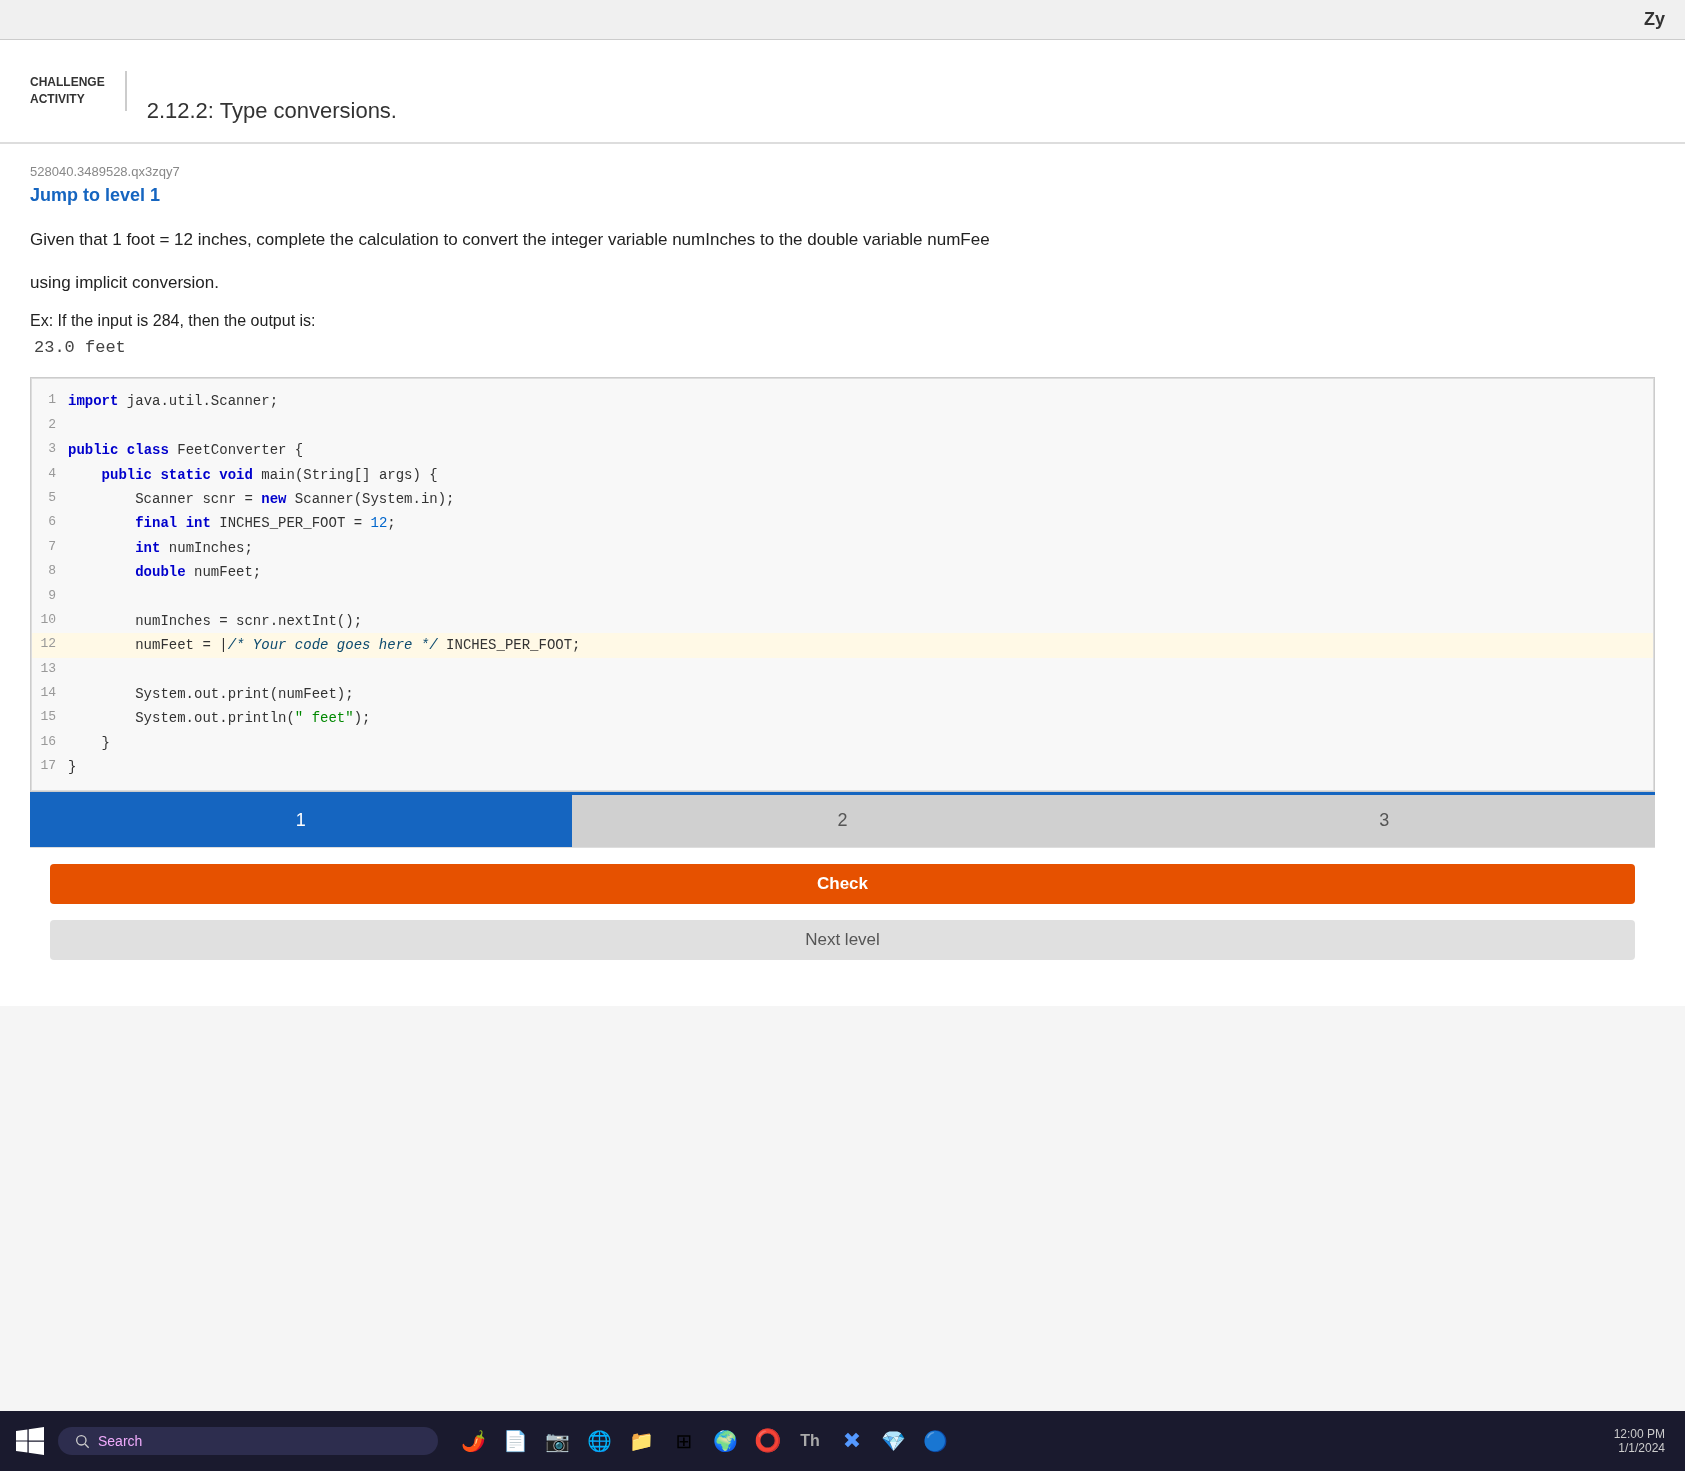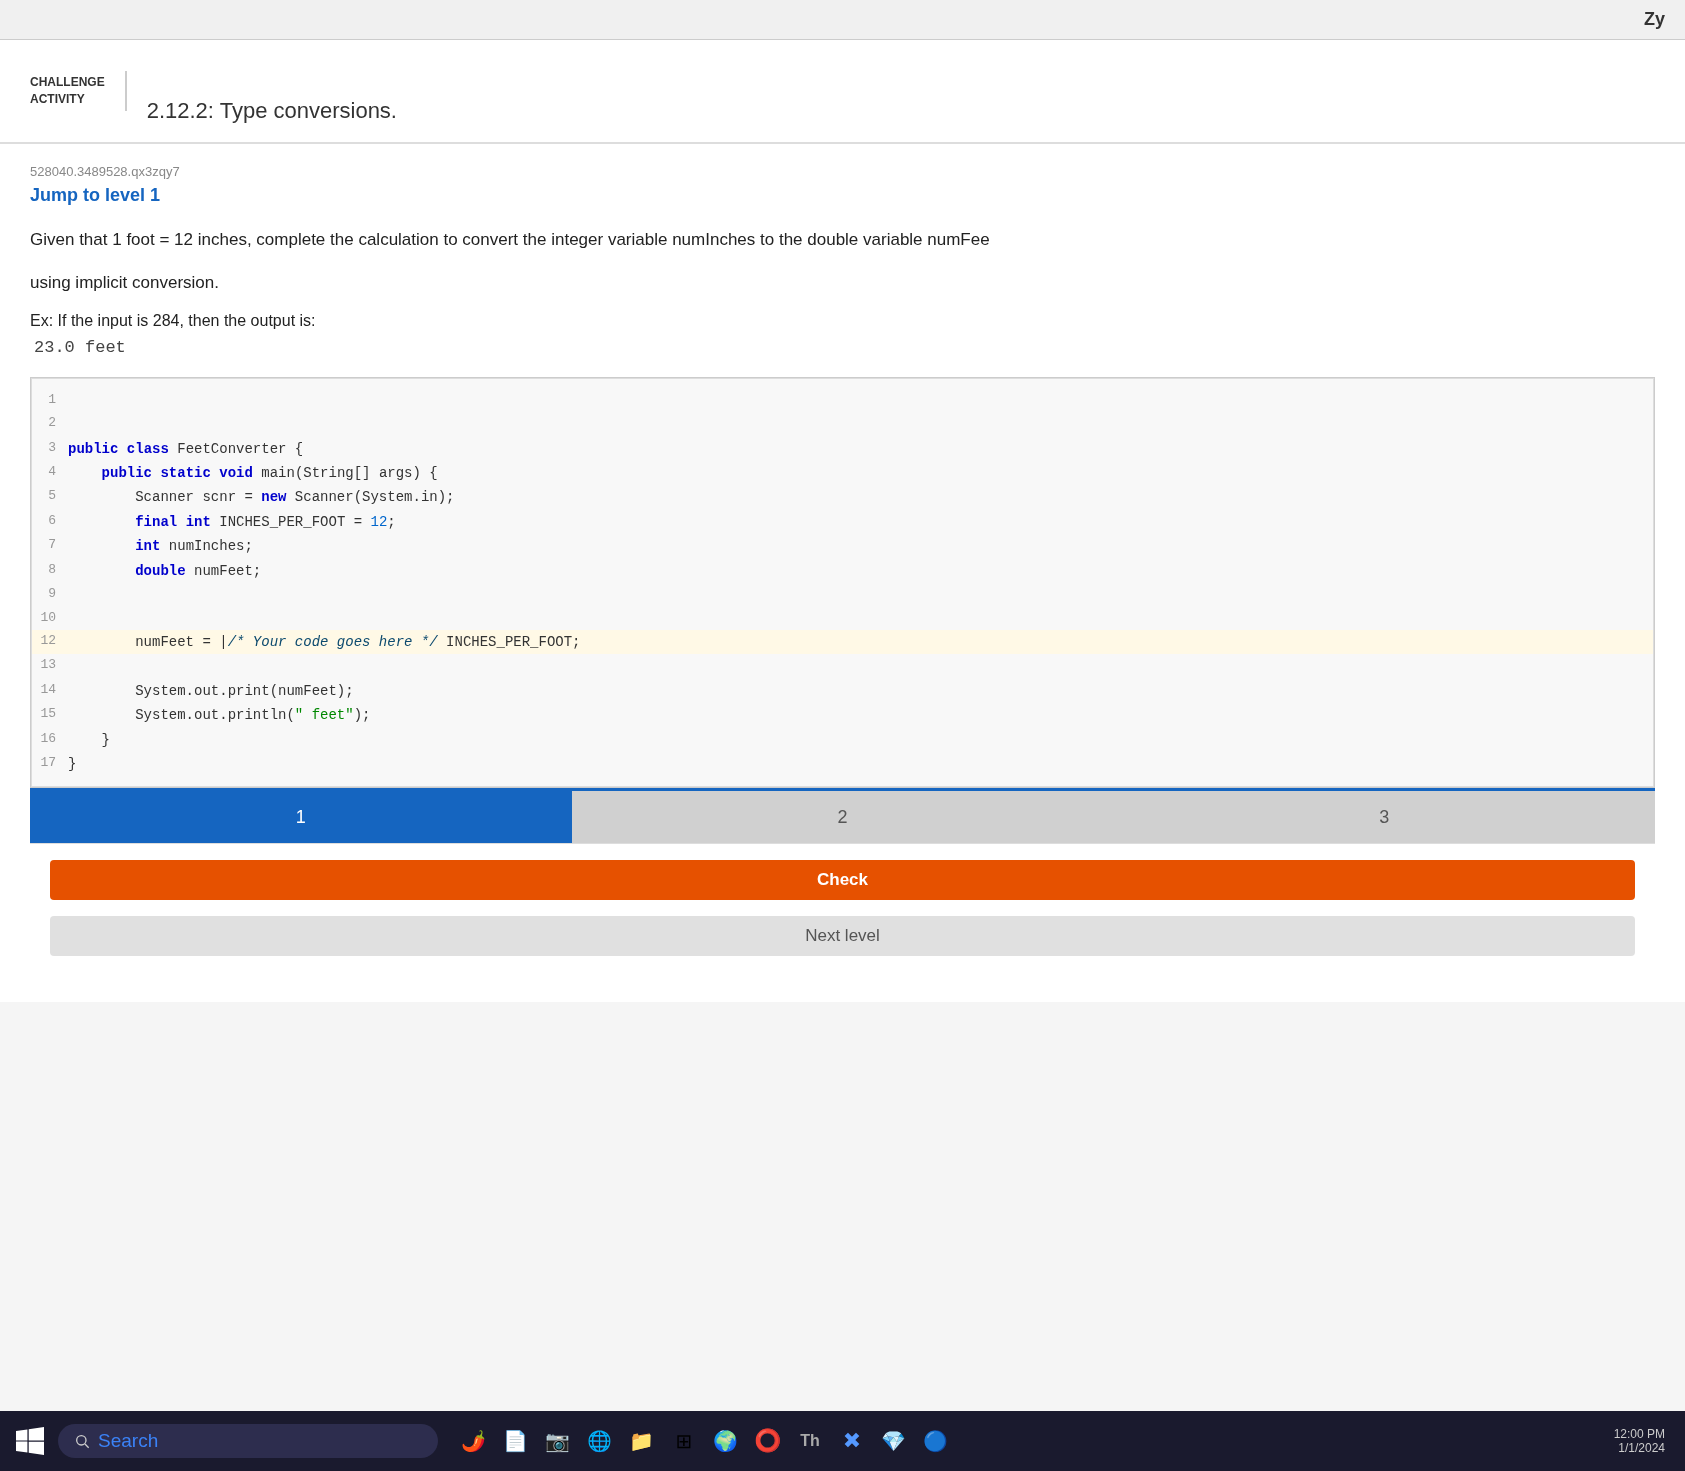--- a/index.html
+++ b/index.html
@@ -244,22 +244,22 @@
       align-items: center;
       background: #2d2d4e;
       border-radius: 20px;
       padding: 6px 16px;
       gap: 8px;
       width: 380px;
       cursor: pointer;
     }
 
     .search-bar-text {
-      color: #3b82f6;
-      font-size: 19px;
+      color: #f0abfc;
+      font-size: 14px;
     }
 
     .taskbar-icons {
       display: flex;
       align-items: center;
       gap: 6px;
       margin-left: 10px;
     }
 
     .taskbar-icon {
@@ -327,20 +327,21 @@
 
     <p class="example-label">Ex: If the input is 284, then the output is:</p>
     <p class="example-output">23.0 feet</p>
 
     
     <div class="code-editor-wrapper">
       <div class="code-editor">
 
         <div class="code-line">
           <span class="line-number">1</span>
+          <span class="line-content"><span class="keyword">import</span> java.util.Scanner;</span>
         </div>
         <div class="code-line">
           <span class="line-number">2</span>
           <span class="line-content">&nbsp;</span>
         </div>
         <div class="code-line">
           <span class="line-number">3</span>
           <span class="line-content"><span class="keyword">public</span> <span class="keyword">class</span> FeetConverter {</span>
         </div>
         <div class="code-line">
@@ -362,20 +363,21 @@
         <div class="code-line">
           <span class="line-number">8</span>
           <span class="line-content">        <span class="keyword">double</span> numFeet;</span>
         </div>
         <div class="code-line">
           <span class="line-number">9</span>
           <span class="line-content">&nbsp;</span>
         </div>
         <div class="code-line">
           <span class="line-number">10</span>
+          <span class="line-content">        numInches = scnr.nextInt();</span>
         </div>
         <div class="code-line line-highlight">
           <span class="line-number">12</span>
           <span class="line-content">        numFeet = <span class="text-cursor">|</span><span class="comment-val">/* Your code goes here */</span> INCHES_PER_FOOT;</span>
         </div>
         <div class="code-line">
           <span class="line-number">13</span>
           <span class="line-content">&nbsp;</span>
         </div>
         <div class="code-line">

